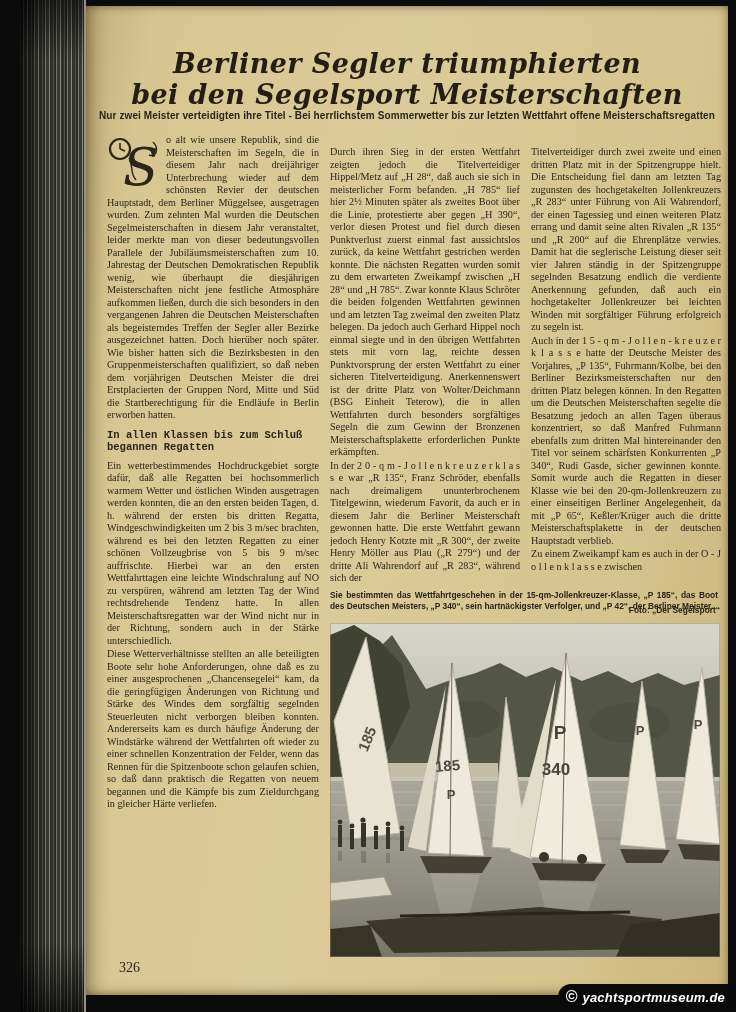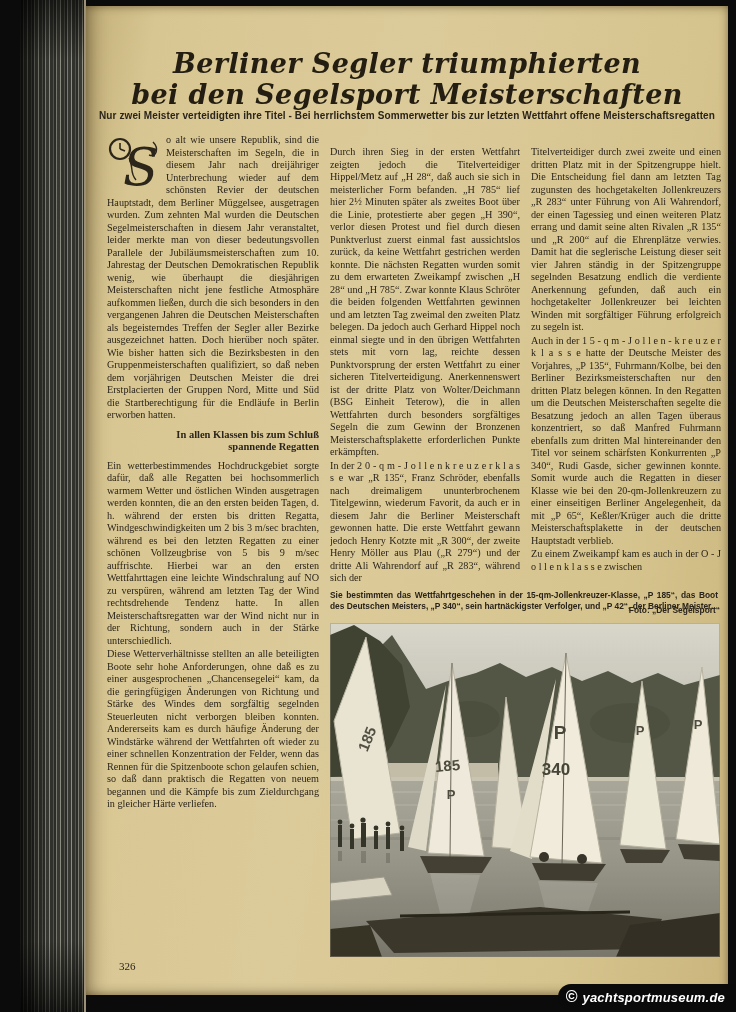--- a/index.html
+++ b/index.html
@@ -39,35 +39,35 @@
   .col {
     font-size:10.2px; line-height:12.5px; text-align:justify;
     hyphens:auto; overflow:hidden; color:#2b251b;
   }
   .col-1 { width:212px; height:822px; }
   .col-2, .col-3 { width:190px; height:454px;margin-top:12px; }
   .para { margin:0 0 1px 0; }
   .dropcap { float:left; width:54px; height:56px; margin:2px 5px 1px 0; }
   .subhead {
     font-weight:bold; font-size:10.5px; line-height:12.5px;
-    margin:7px 0 6px 0; text-align:right;
+    margin:7px 0 6px 0; text-align:left;font-family:Liberation Mono, monospace;
   }
   
   .caption {
     position:absolute; left:244px; top:584px; width:390px;
     font-family:"Liberation Sans", sans-serif; font-weight:bold;
     font-size:8.4px; line-height:11px; text-align:justify; color:#29231a;
     padding-right:2px; min-height:26px;
   }
   .caption .credit { position:absolute; right:0; bottom:0; background:transparent; }
   .photo-frame { position:absolute; left:244px; top:616px; width:390px; height:336px; }
   .photo-frame svg { display:block; width:100%; height:100%; }
   .sail-num { font-family:"Liberation Sans", sans-serif; font-weight:bold; }
   
-  .page-number { position:absolute; left:33px; top:954px; font-size:11px; color:#2b251b; }
+  .page-number { position:absolute; left:33px; top:954px; font-size:14px; color:#2b251b; }
   .watermark {
     position:absolute; right:1px; bottom:2px; height:26px;
     background:#0a0a0a; border-radius:13px 0 0 13px;
     display:flex; align-items:center; gap:5px; padding:0 10px 0 8px;
     font-family:"Liberation Sans", sans-serif; font-weight:bold; color:#ffffff;
   }
   .watermark .sym { font-size:16px; line-height:16px; }
   .watermark .txt { font-size:13px; letter-spacing:.2px;font-style:italic; }
 </style>
 </head>
@@ -94,21 +94,21 @@
             <text x="16" y="49" font-family="DejaVu Serif, serif" font-style="italic" font-size="52" fill="#2c261a">S</text>
             <circle cx="13" cy="13" r="10" fill="#d9c794" stroke="#2c261a" stroke-width="2.2"></circle>
             <line x1="13" y1="13" x2="13" y2="7" stroke="#2c261a" stroke-width="1.6"></line>
             <line x1="13" y1="13" x2="18" y2="15" stroke="#2c261a" stroke-width="1.6"></line>
           </svg>
         </span>
         <span>o alt wie unsere Republik, sind die Meisterschaften im Segeln, die in diesem Jahr nach dreijähriger Unterbrechung wieder auf dem schönsten Revier der deutschen Hauptstadt, dem Berliner Müggelsee, ausgetragen wurden. Zum zehnten Mal wurden die Deutschen Segelmeisterschaften in diesem Jahr veranstaltet, leider merkte man von dieser bedeutungsvollen Parallele der Jubiläumsmeisterschaften zum 10. Jahrestag der Deutschen Demokratischen Republik wenig, wie überhaupt die diesjährigen Meisterschaften nicht jene festliche Atmosphäre aufkommen ließen, durch die sich besonders in den vergangenen Jahren die Deutschen Meisterschaften als begeisterndes Treffen der Segler aller Bezirke ausgezeichnet hatten. Doch hierüber noch später. Wie bisher hatten sich die Bezirksbesten in den Gruppenmeisterschaften qualifiziert, so daß neben dem vorjährigen Deutschen Meister die drei Erstplacierten der Gruppen Nord, Mitte und Süd die Startberechtigung für die Endläufe in Berlin erworben hatten.</span>
       </p>
       <div class="subhead">
         <div>In allen Klassen bis zum Schluß</div>
-        <div>spannende Regatten</div>
+        <div>begannen Regatten</div>
       </div>
       <p class="para">Ein wetterbestimmendes Hochdruckgebiet sorgte dafür, daß alle Regatten bei hochsommerlich warmem Wetter und östlichen Winden ausgetragen werden konnten, die an den ersten beiden Tagen, d. h. während der ersten bis dritten Regatta, Windgeschwindigkeiten um 2 bis 3 m/sec brachten, während es bei den letzten Regatten zu einer schönen Vollzeugbrise von 5 bis 9 m/sec auffrischte. Hierbei war an den ersten Wettfahrttagen eine leichte Windschralung auf NO zu verspüren, während am letzten Tag der Wind rechtsdrehende Tendenz hatte. In allen Meisterschaftsregatten war der Wind nicht nur in der Richtung, sondern auch in der Stärke unterschiedlich.</p>
       <p class="para">Diese Wetterverhältnisse stellten an alle beteiligten Boote sehr hohe Anforderungen, ohne daß es zu einer ausgesprochenen „Chancensegelei“ kam, da die geringfügigen Änderungen von Richtung und Stärke des Windes dem sorgfältig segelnden Steuerleuten nicht verborgen bleiben konnten. Andererseits kam es durch häufige Änderung der Windstärke während der Wettfahrten oft wieder zu einer schnellen Konzentration der Felder, wenn das Rennen für die Spitzenboote schon gelaufen schien, so daß dann praktisch die Regatten von neuem begannen und die Kämpfe bis zum Zieldurchgang in gleicher Härte verliefen.</p>
     </div>
 
     <div class="col col-2">
       <p class="para">Durch ihren Sieg in der ersten Wettfahrt zeigten jedoch die Titelverteidiger Hippel/Metz auf „H 28“, daß auch sie sich in meisterlicher Form befanden. „H 785“ lief hier 2½ Minuten später als zweites Boot über die Linie, protestierte aber gegen „H 390“, verlor diesen Protest und fiel durch diesen Punktverlust zuerst einmal fast aussichtslos zurück, da keine Wettfahrt gestrichen werden konnte. Die nächsten Regatten wurden somit zu dem erwarteten Zweikampf zwischen „H 28“ und „H 785“. Zwar konnte Klaus Schröter die beiden folgenden Wettfahrten gewinnen und am letzten Tag zweimal den zweiten Platz belegen. Da jedoch auch Gerhard Hippel noch einmal siegte und in den übrigen Wettfahrten stets mit vorn lag, reichte dessen Punktvorsprung der ersten Wettfahrt zu einer sicheren Titelverteidigung. Anerkennenswert ist der dritte Platz von Wolter/Deichmann (BSG Einheit Teterow), die in allen Wettfahrten durch besonders sorgfältiges Segeln die zum Gewinn der Bronzenen Meisterschaftsplakette erforderlichen Punkte erkämpften.</p>
       <p class="para">In der 2 0 - q m - J o l l e n k r e u z e r k l a s s e war „R 135“, Franz Schröder, ebenfalls nach dreimaligem ununterbrochenem Titelgewinn, wiederum Favorit, da auch er in diesem Jahr die Berliner Meisterschaft gewonnen hatte. Die erste Wettfahrt gewann jedoch Henry Kotzte mit „R 300“, der zweite Henry Möller aus Plau („R 279“) und der dritte Ali Wahrendorf auf „R 283“, während sich der</p>
     </div>
 

